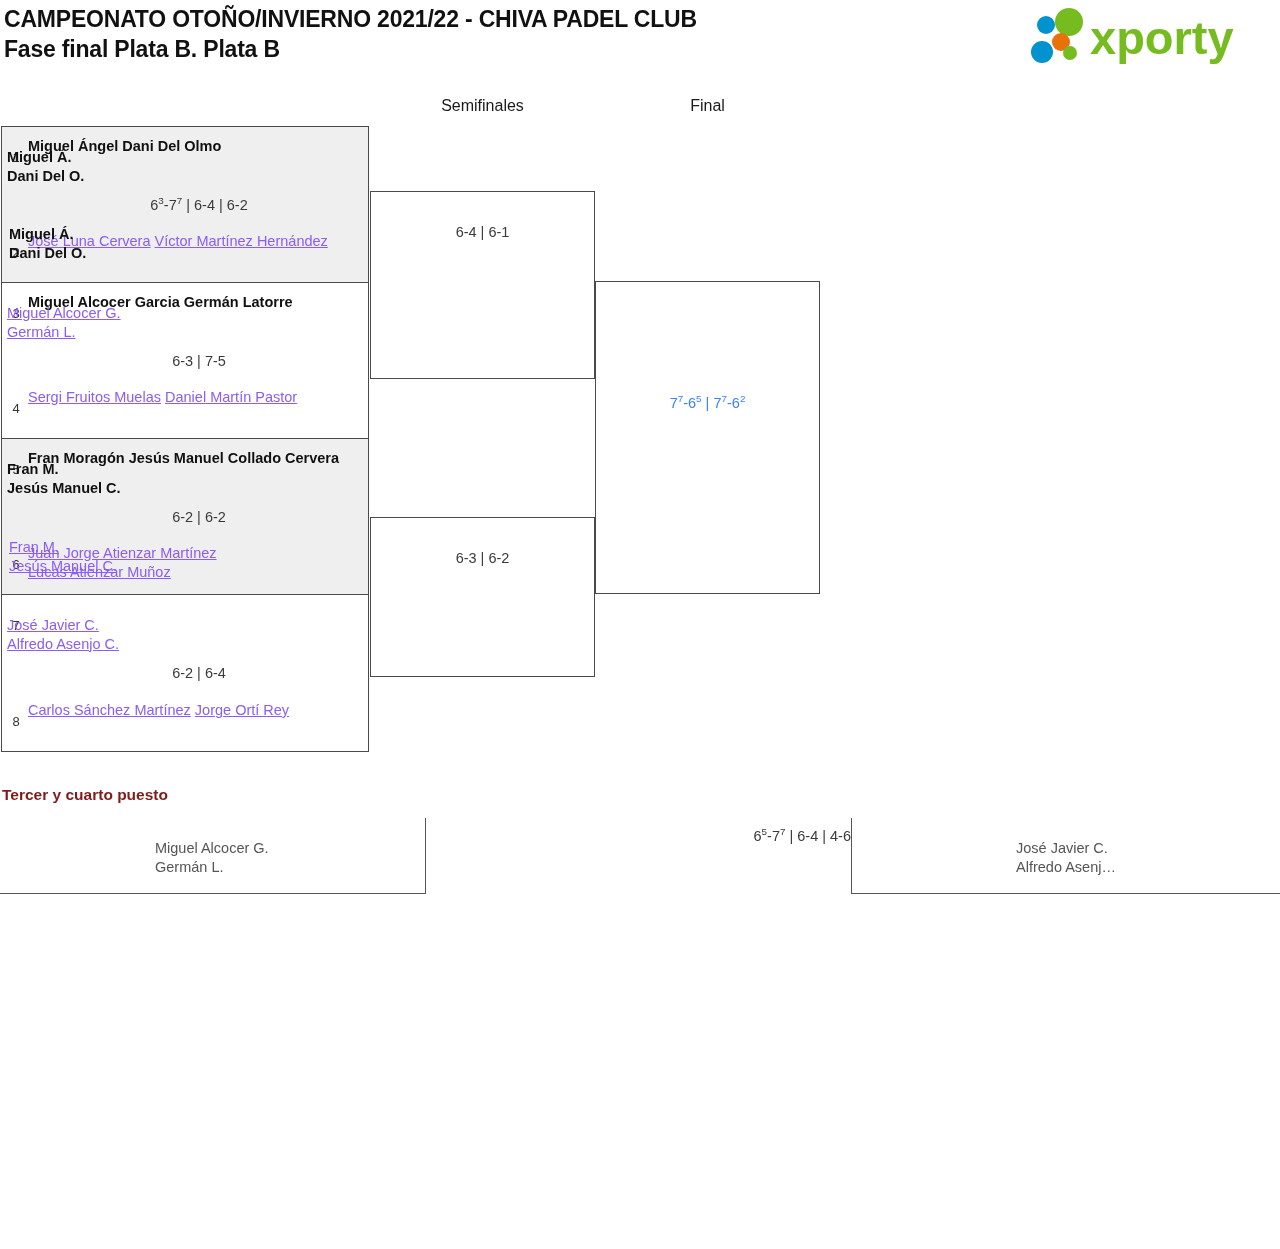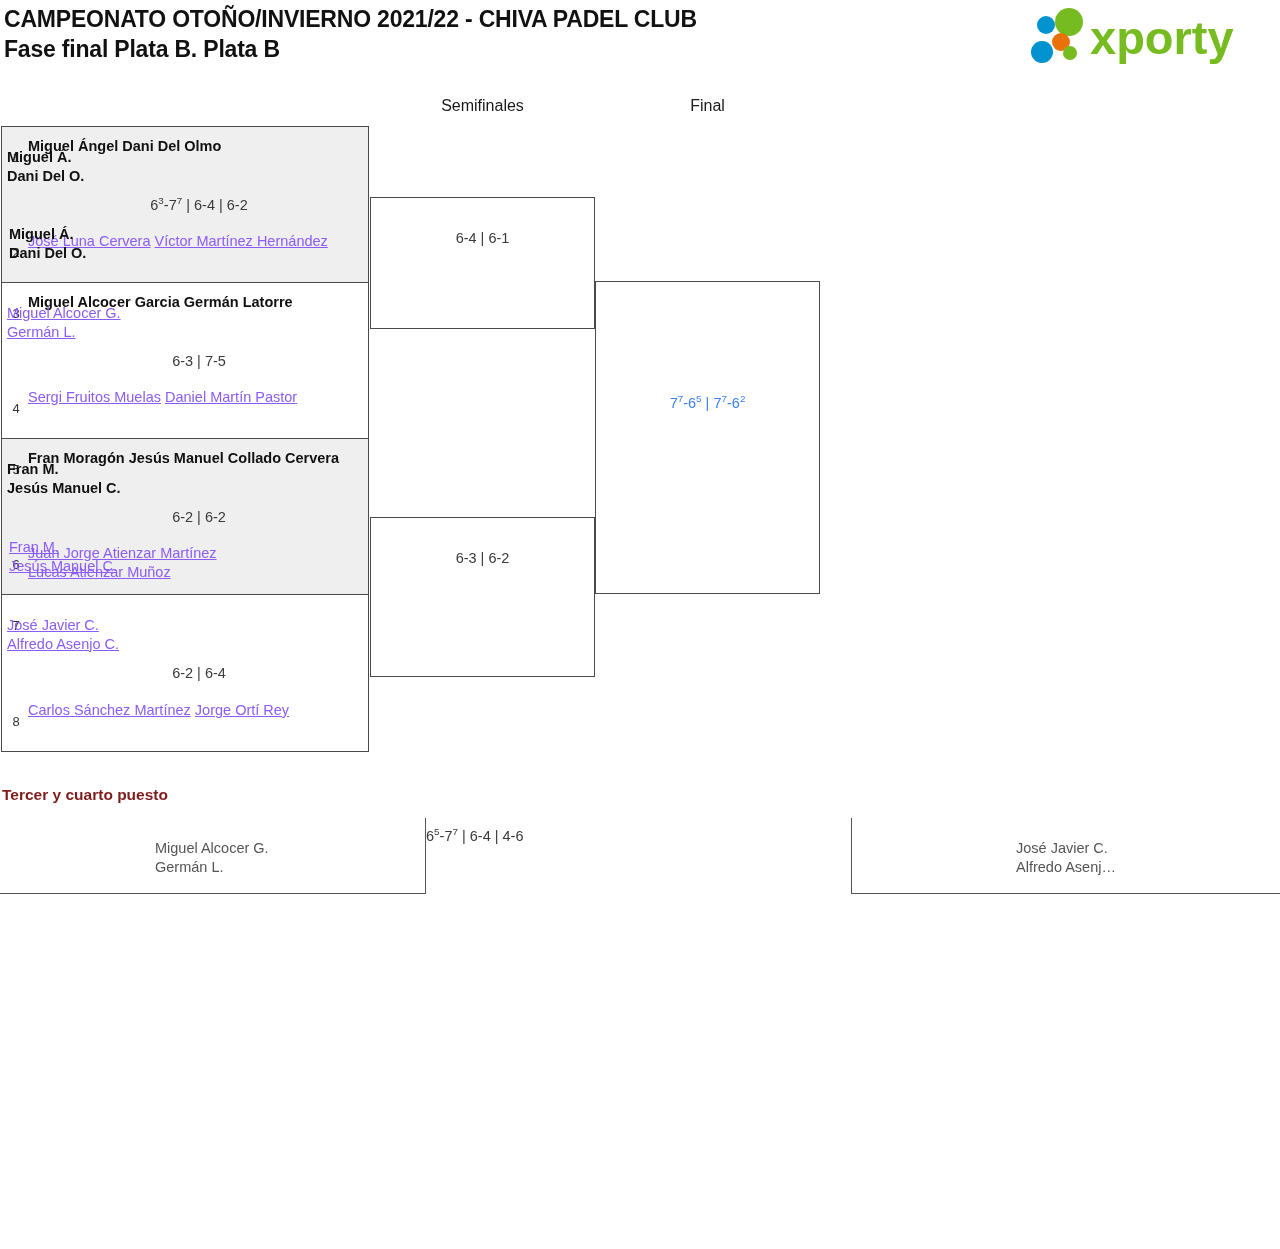--- a/index.html
+++ b/index.html
@@ -121,21 +121,21 @@
   sup { font-size: 0.68em; vertical-align: super; line-height: 0; }
 
   
   .sf-box {
     position: absolute;
     left: 370px;
     width: 225px;
     border: 1px solid #4a4a4a;
     box-sizing: border-box;
   }
-  #sf-box-1 { top: 197px; height: 132px; }
+  #sf-box-1 { top: 191px; height: 188px; }
   #sf-box-2 { top: 517px; height: 160px; }
 
   .sf-score {
     position: absolute;
     left: 0; right: 0;
     top: 32px;
     text-align: center;
     font-size: 14.5px;
     color: #3a3a3a;
   }
@@ -215,21 +215,21 @@
     line-height: 18.5px;
     color: #555555;
   }
   #tp-team-left  { left: 155px; top: 839px; }
   #tp-team-right { left: 1016px; top: 839px; }
   #tp-score {
     position: absolute;
     left: 426px;
     top: 828px;
     width: 425px;
-    text-align: left;
+    text-align: right;
     font-size: 14.5px;
     color: #3a3a3a;
   }
 </style>
 </head>
 <body>
 
 <div id="header-title">
   <div class="title-line">CAMPEONATO OTOÑO/INVIERNO 2021/22 - CHIVA PADEL CLUB</div>
   <div class="title-line">Fase final Plata B. Plata B</div>

